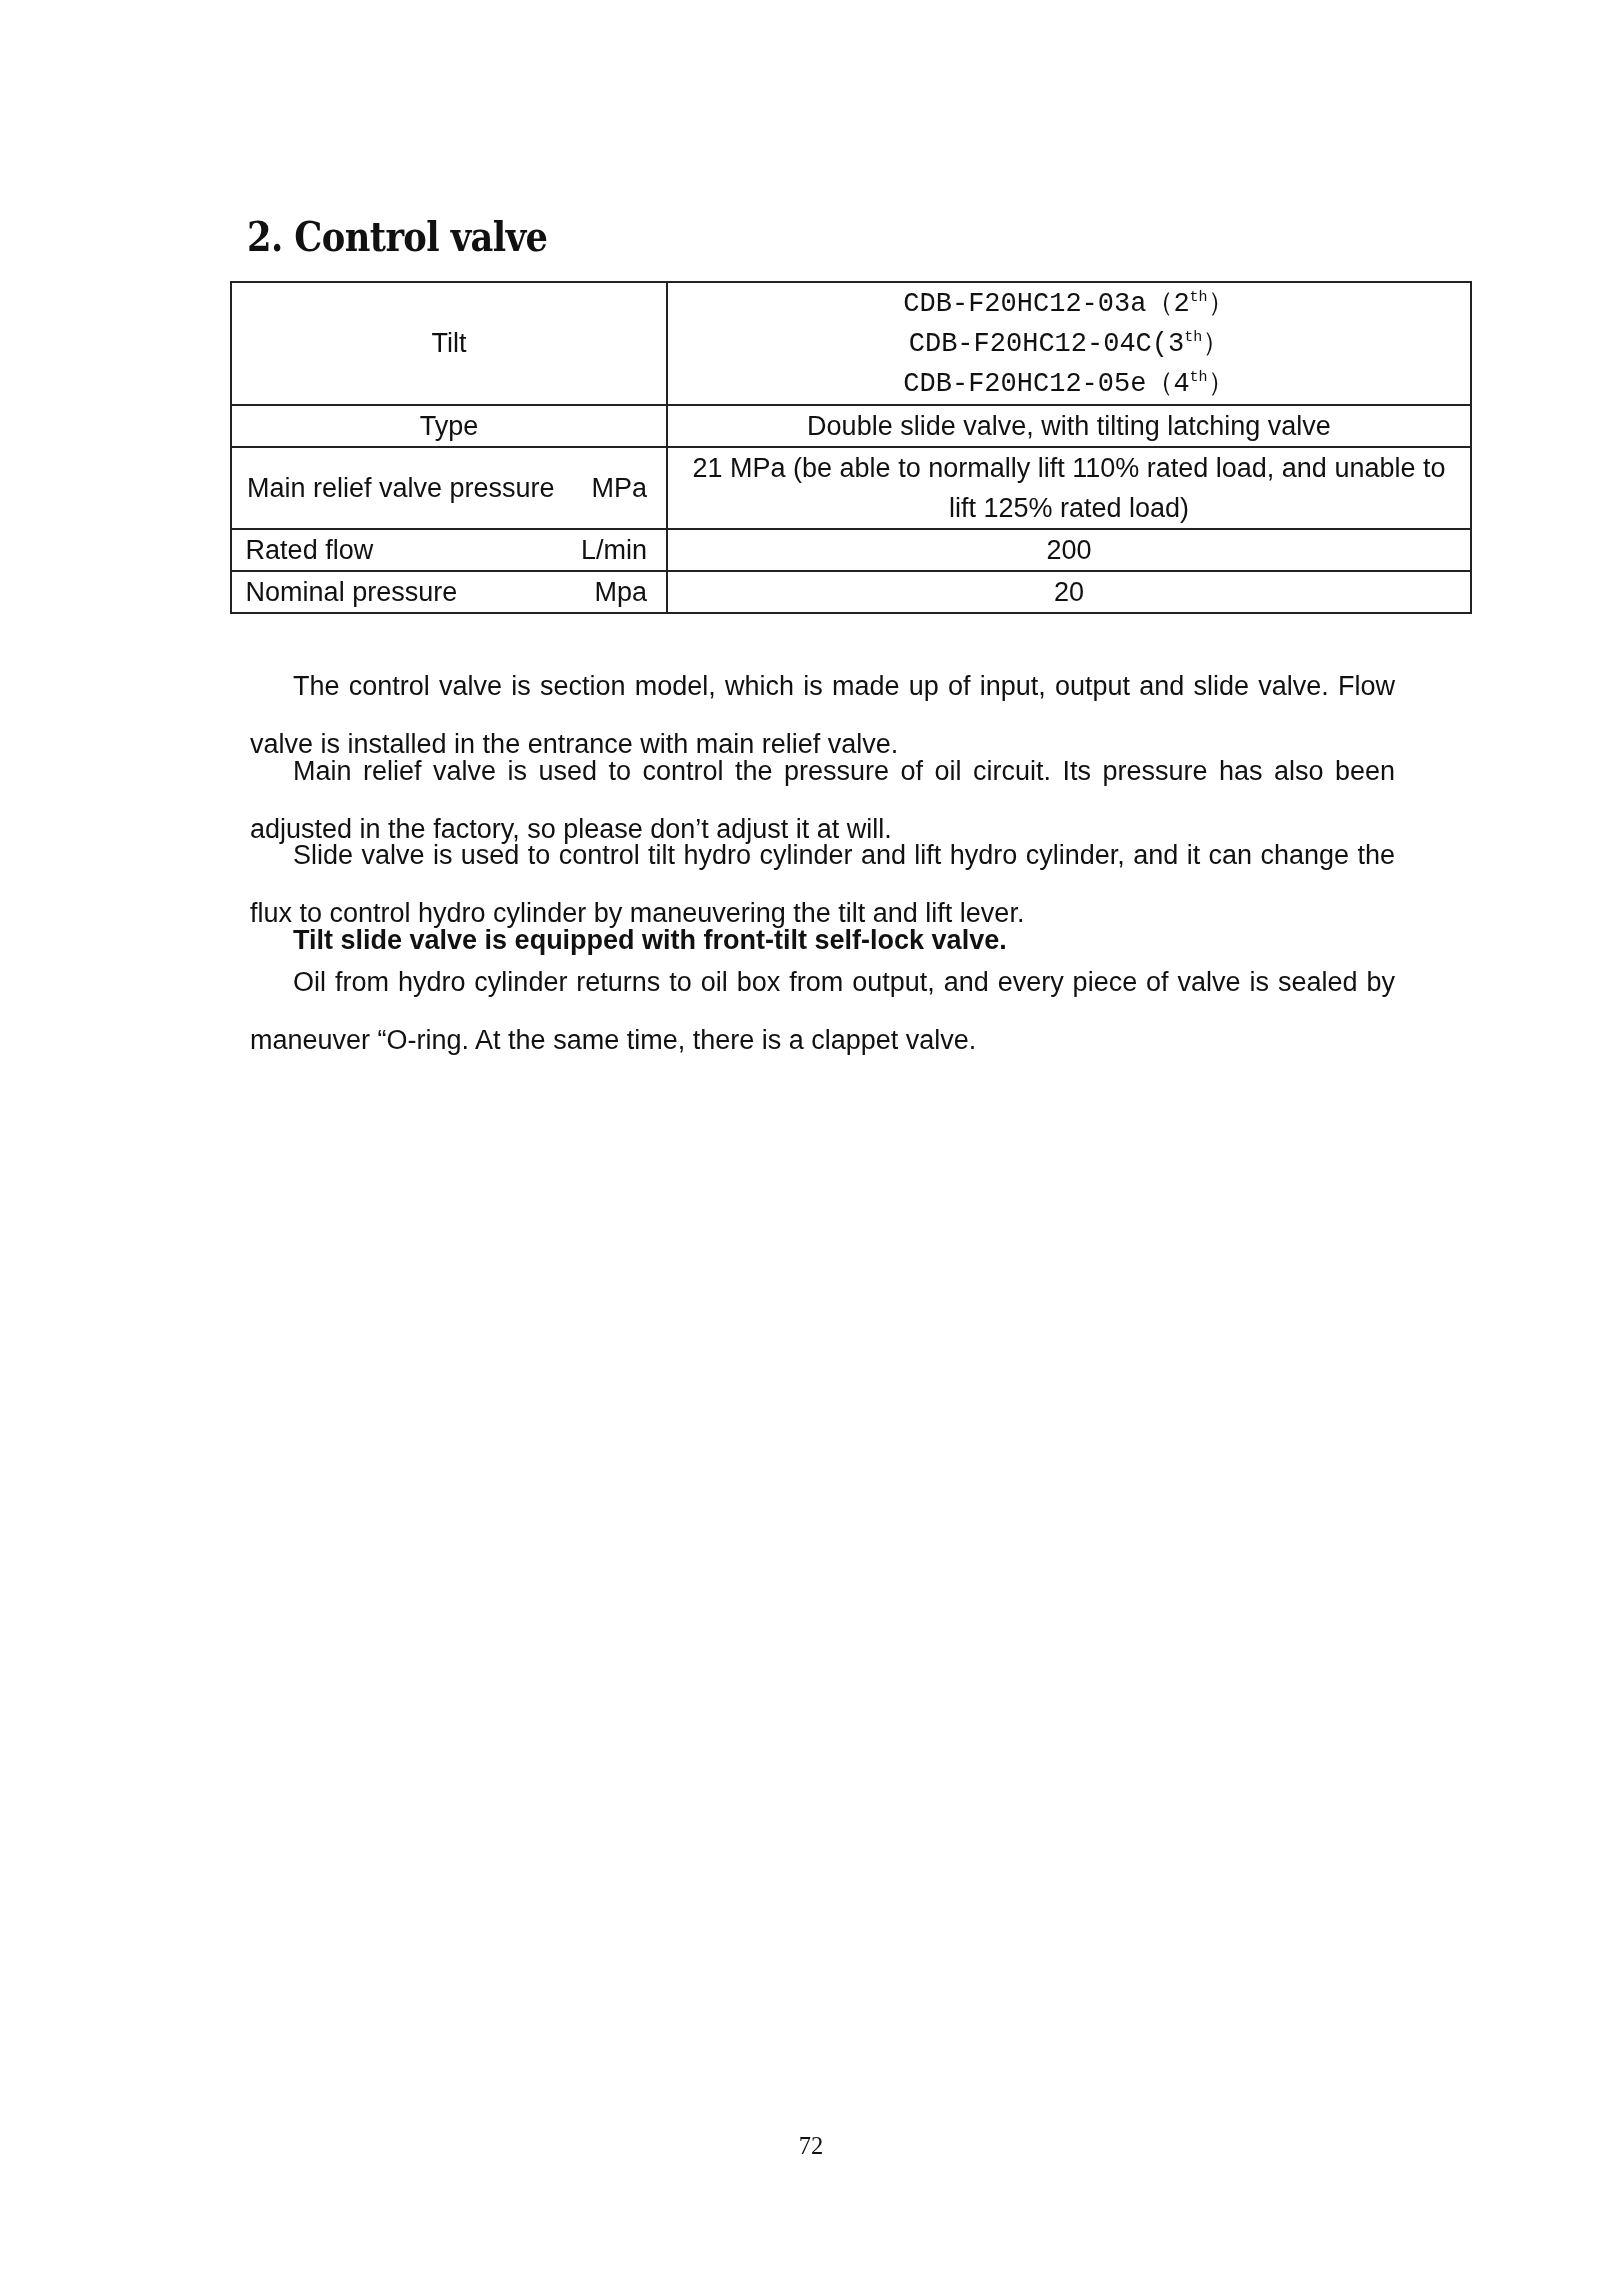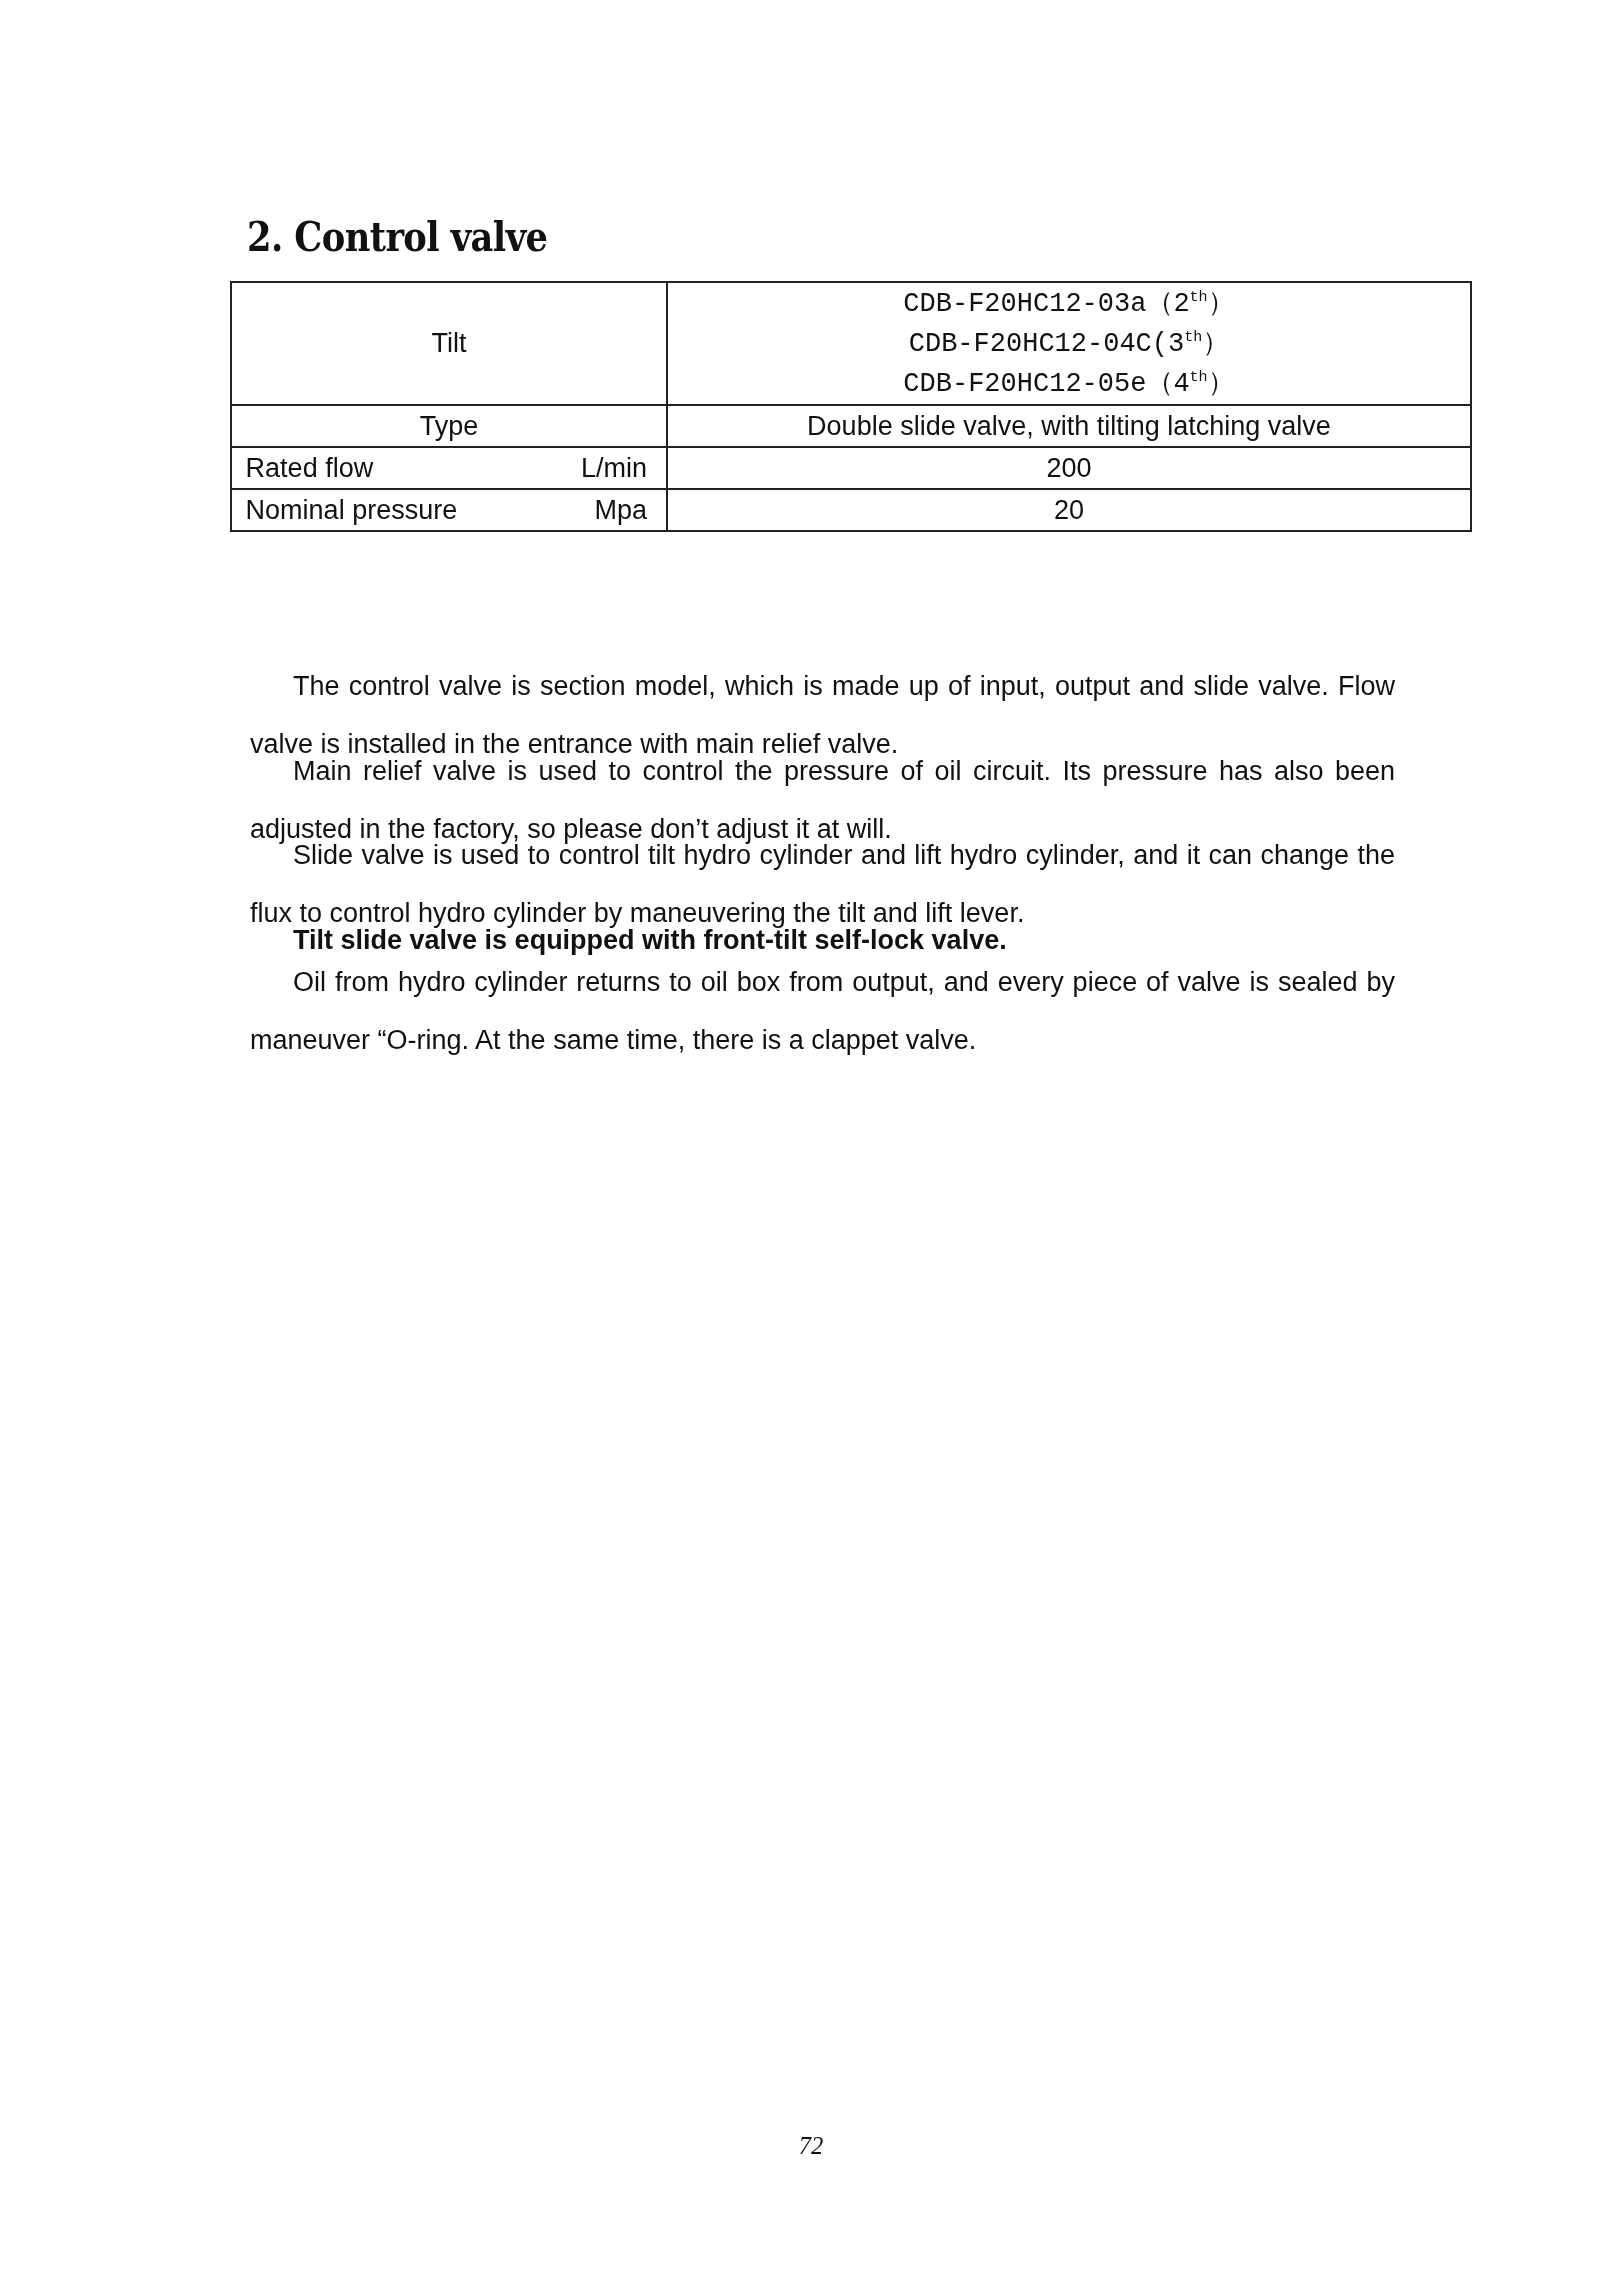--- a/index.html
+++ b/index.html
@@ -26,21 +26,21 @@
   .split { display:flex; justify-content:space-between; padding:0 19px 0 13.6px; }
   .serif-lines { font-family:Liberation Mono, monospace; font-size:27px; line-height:40px; }
   .relief-val { line-height:40px; padding:0 11px; }
   .para {
     position:absolute; left:247px; width:1145px;
     font-family:"Liberation Sans", sans-serif; font-size:27px; line-height:58px;
     text-align:justify; margin:3px; text-indent:43px;
   }
   .pagenum {
     position:absolute; left:0; width:1622px; top:2132px; text-align:center;
-    font-family:"Liberation Serif", serif; font-size:24.5px;font-style:italic;
+    font-family:"Liberation Serif", serif; font-size:24.5px;
   }
   sup { font-size:15px; vertical-align:super; line-height:0; }
 </style>
 </head>
 <body>
 
 <h2 class="title">2. Control valve</h2>
 
 <table class="spec">
   <tbody>
@@ -50,20 +50,31 @@
       <div class="serif-lines">
         <div><span>CDB-F20HC12-03a（2</span><sup>th</sup><span>）</span></div>
         <div><span>CDB-F20HC12-04C(3</span><sup>th</sup><span>）</span></div>
         <div><span>CDB-F20HC12-05e（4</span><sup>th</sup><span>）</span></div>
       </div>
     </td>
   </tr>
   <tr class="row-type">
     <td class="lc center">Type</td>
     <td class="rc">Double slide valve, with tilting latching valve</td>
+  </tr>
+  <tr class="row-relief">
+    <td class="lc">
+      <div class="split" style="padding-left:15px;">
+        <span>Main relief valve pressure</span>
+        <span>MPa</span>
+      </div>
+    </td>
+    <td class="rc">
+      <div class="relief-val">21 MPa (be able to normally lift 110% rated load, and unable to lift 125% rated load)</div>
+    </td>
   </tr>
   <tr class="row-flow">
     <td class="lc">
       <div class="split">
         <span>Rated flow</span>
         <span>L/min</span>
       </div>
     </td>
     <td class="rc">200</td>
   </tr>

